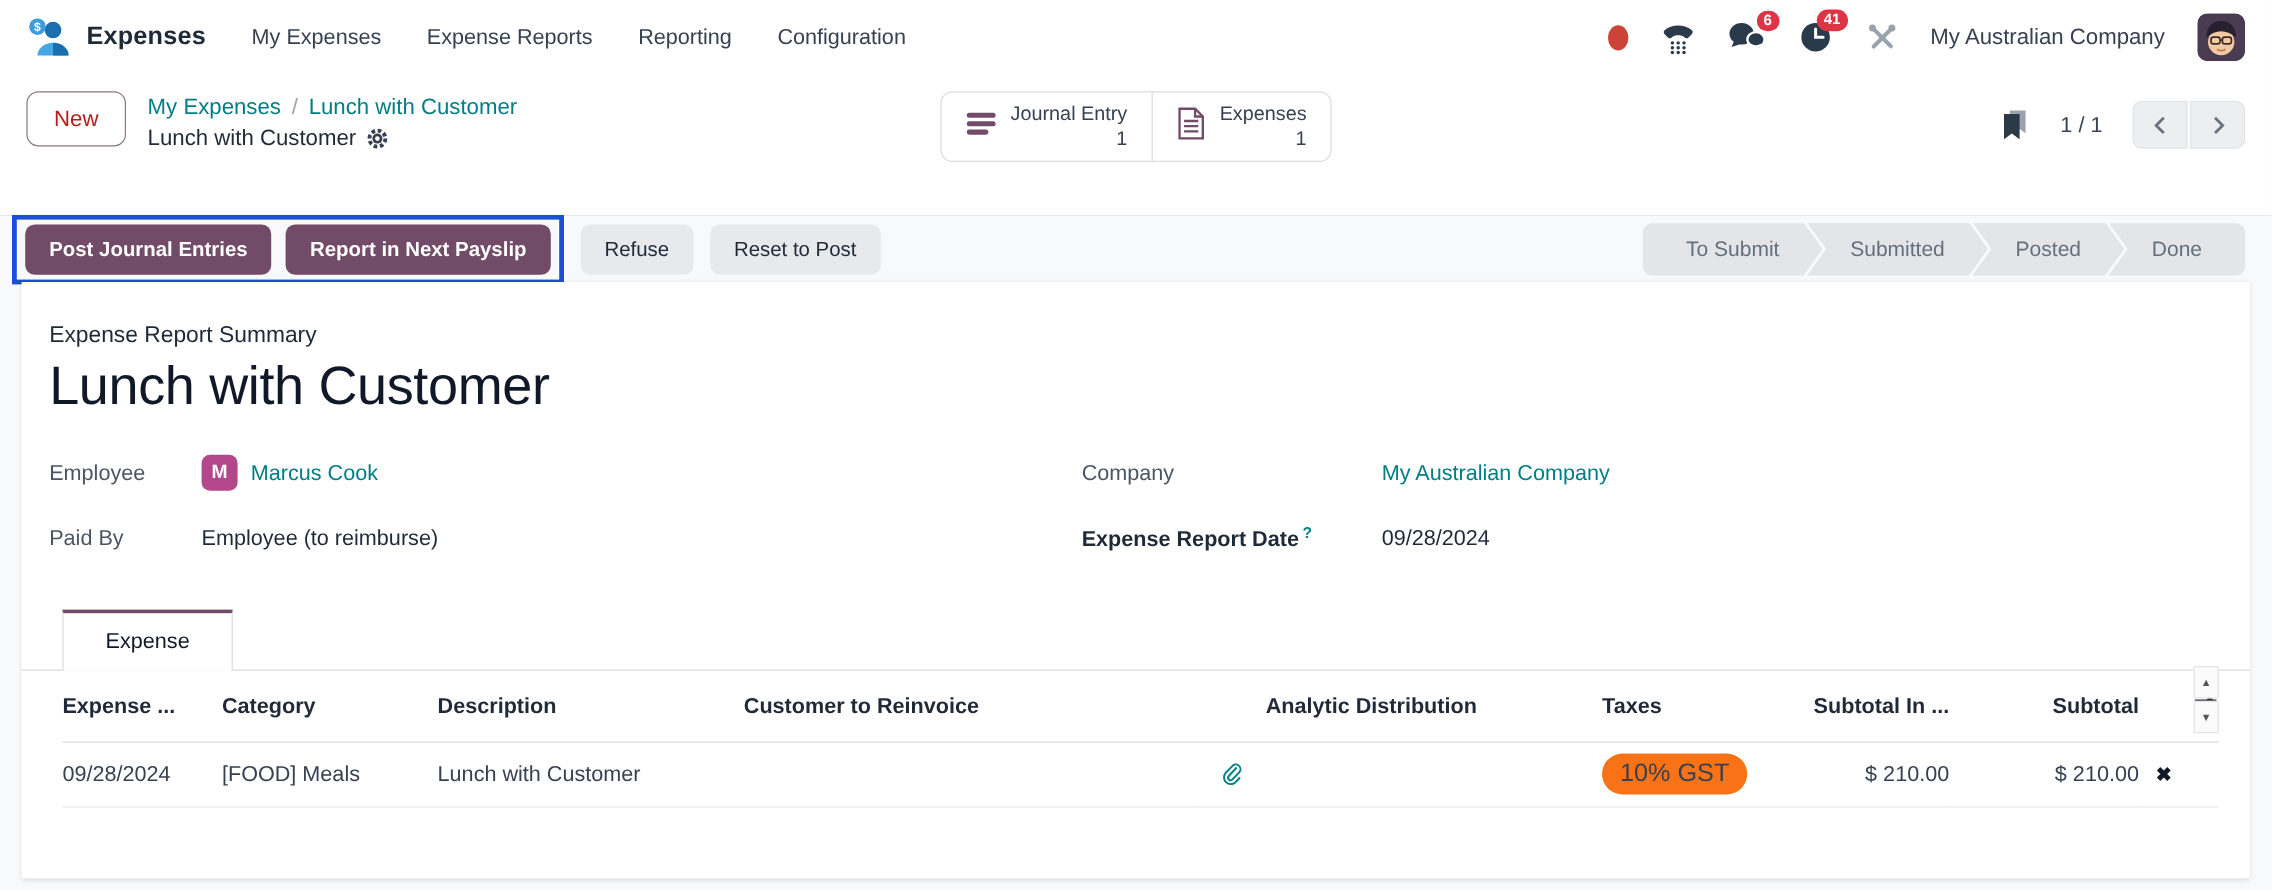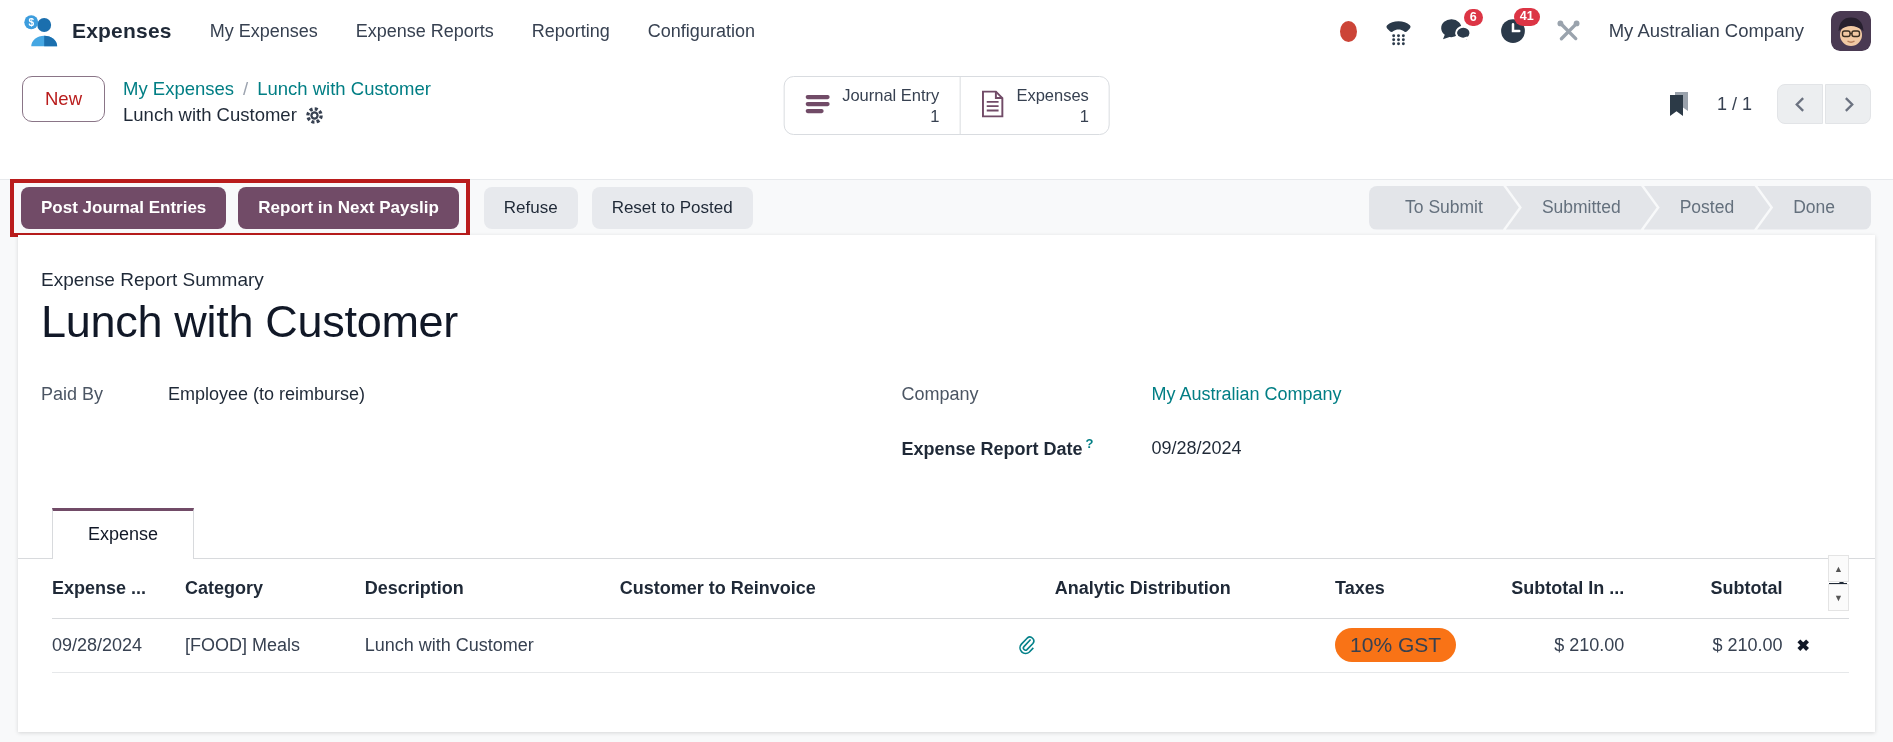--- a/index.html
+++ b/index.html
@@ -46,21 +46,21 @@
   .pager-text { font-size:18px; color:#374151; }
   .pager-btns { display:flex; gap:2px; }
   .pager-btn { width:46px; height:40px; background:#eceef0; border:1px solid #e2e4e7;
     display:flex; align-items:center; justify-content:center; cursor:pointer; }
   .pager-btn.prev { border-radius:8px 0 0 8px; }
   .pager-btn.next { border-radius:0 8px 8px 0; }
 
   
   .action-bar { height:56px; background:#f8f9fa; display:flex; align-items:center;
     padding:0 22px; border-top:1px solid #e7e9ec; }
-  .annotation-box { border:4px solid #b91c1c; padding:4px 7px; display:flex; gap:12px;
+  .annotation-box { border:4px solid #1d4ed8; padding:4px 7px; display:flex; gap:12px;
     margin-left:-12px; }
   .btn { border:none; border-radius:8px; padding:11px 20px; font-size:17px;
     font-family:inherit; cursor:pointer; white-space:nowrap; }
   .btn-primary { background:#714B67; color:#fff; font-weight:600; }
   .btn-secondary { background:#e7e9ed; color:#1f2937; }
   .sec-group { display:flex; gap:14px; margin-left:14px; }
   .statusbar { margin-left:auto; display:flex; height:44px; }
   .sb-step { position:relative; display:flex; align-items:center; padding:0 36px;
     font-size:17.5px; color:#64707d; background:#e3e5e9; cursor:pointer;
     clip-path:polygon(0 0, calc(100% - 16px) 0, 100% 50%, calc(100% - 16px) 100%, 0 100%, 16px 50%); }
@@ -271,21 +271,21 @@
   </div>
 </div>
 
 <div class="action-bar">
   <div class="annotation-box">
     <button class="btn btn-primary">Post Journal Entries</button>
     <button class="btn btn-primary">Report in Next Payslip</button>
   </div>
   <div class="sec-group">
     <button class="btn btn-secondary">Refuse</button>
-    <button class="btn btn-secondary">Reset to Posted</button>
+    <button class="btn btn-secondary">Reset to Post</button>
   </div>
   <div class="statusbar">
     <div class="sb-step first">
         <span>To Submit</span>
       </div>
     <div class="sb-step">
         <span>Submitted</span>
       </div>
     <div class="sb-step">
         <span>Posted</span>
@@ -296,20 +296,27 @@
   </div>
 </div>
 
 <div class="sheet">
   <div class="sheet-inner">
     <div class="summary-label">Expense Report Summary</div>
     <div class="record-title">Lunch with Customer</div>
 
     <div class="fields">
       <div class="fcol-left">
+        <div class="field-row">
+          <span class="flabel">Employee</span>
+          <span class="fvalue link">
+            <span class="avatar-initial">M</span>
+            <span>Marcus Cook</span>
+          </span>
+        </div>
         <div class="field-row">
           <span class="flabel">Paid By</span>
           <span class="fvalue">Employee (to reimburse)</span>
         </div>
       </div>
       <div class="fcol-right">
         <div class="field-row">
           <span class="flabel">Company</span>
           <span class="fvalue link">My Australian Company</span>
         </div>

